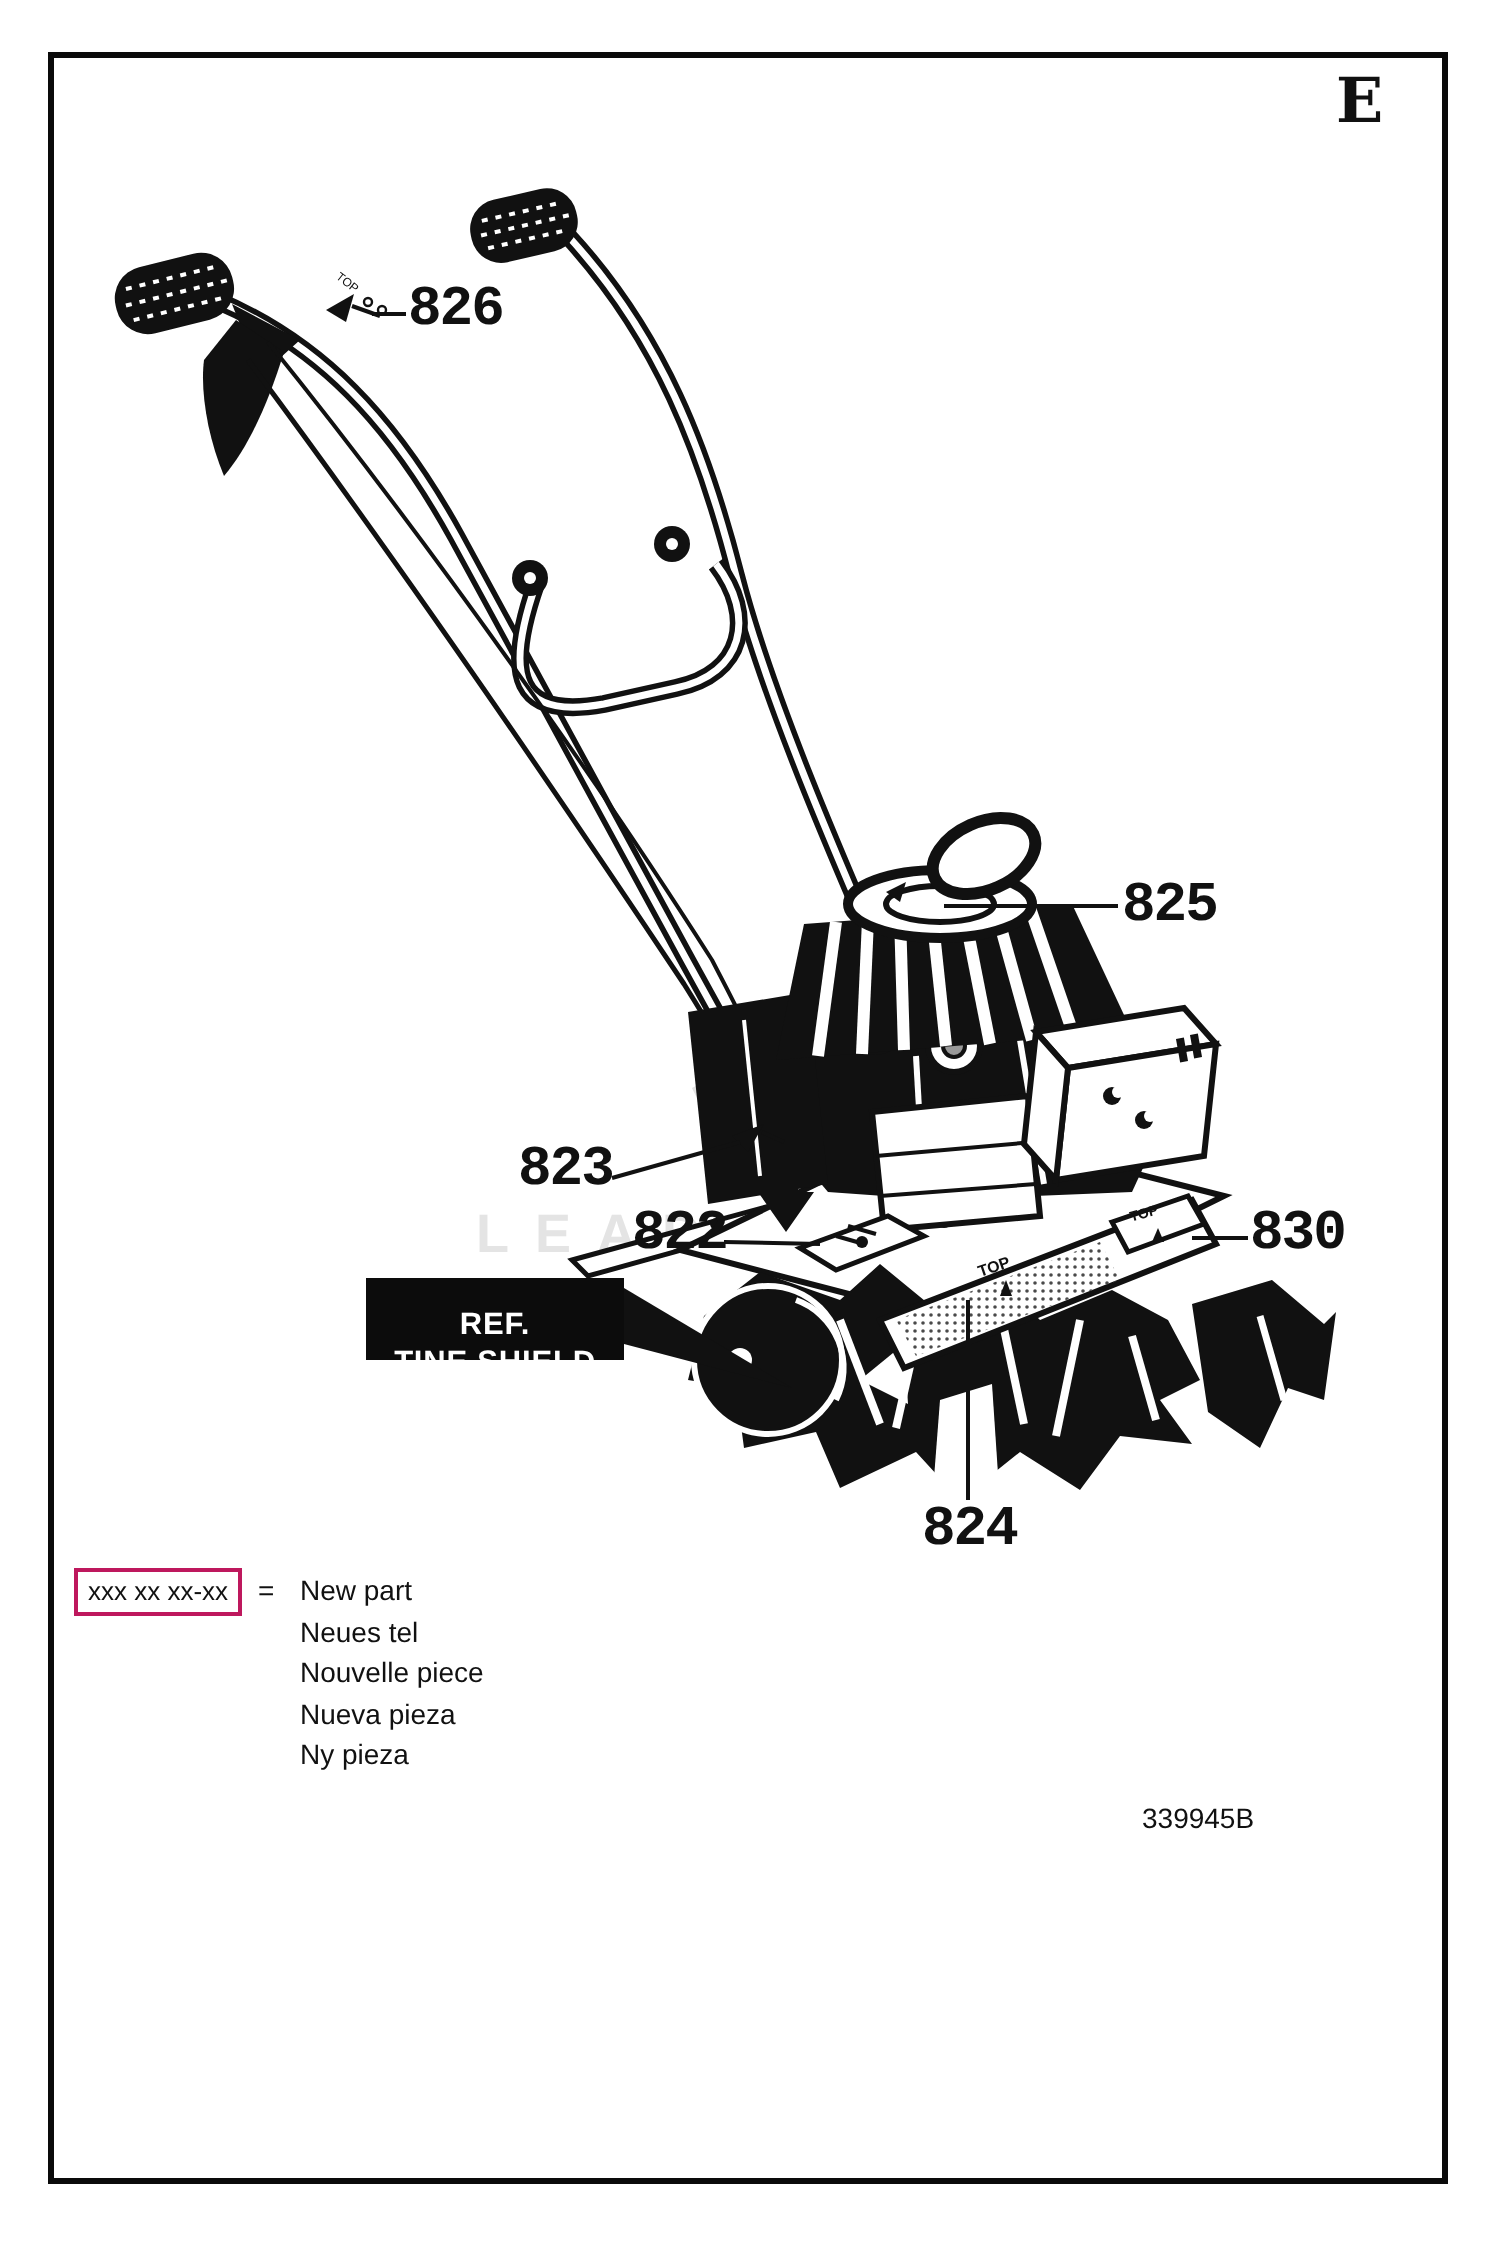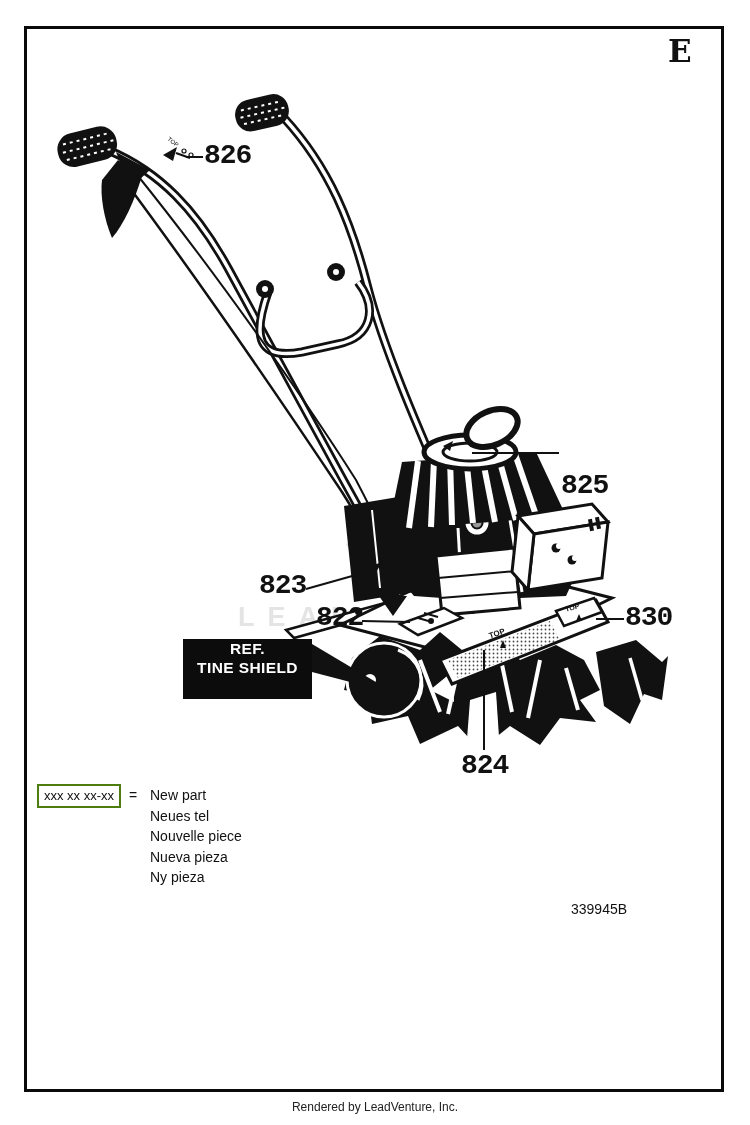--- a/index.html
+++ b/index.html
@@ -10,29 +10,29 @@
            border:3px solid #0a0a0a; background:transparent; }
   .page-title { position:absolute; left:37px; top:31px; font-size:16.5px; font-weight:bold;
                 letter-spacing:.3px; }
   .section-letter { position:absolute; left:668px; top:33px; font-family:"DejaVu Serif", serif;
                     font-size:31px; font-weight:bold; }
   .watermark-text { position:absolute; left:238px; top:602px; font-size:27px; font-weight:bold;
                     letter-spacing:13px; color:#e4e4e4; z-index:1; }
   svg.diagram { position:absolute; left:0; top:0; z-index:2; }
   .part-num { position:absolute; z-index:4; font-size:28px; font-weight:bold;
               letter-spacing:-1px; line-height:1; cursor:default;font-family:Liberation Mono, monospace; }
-  .ref-label { position:absolute; left:183px; top:639px; width:129px; height:60px; z-index:4;
+  .ref-label { position:absolute; left:183px; top:639px; width:129px; height:41px; z-index:4;
                background:#0c0c0c; color:#fff; text-align:center; font-weight:bold;
-               font-size:15.5px; line-height:19px; padding-top:0; letter-spacing:.4px; }
+               font-size:15.5px; line-height:19px; padding-top:14px; letter-spacing:.4px; }
   .top-decal { position:absolute; z-index:5; font-weight:bold; color:#111; line-height:1; }
   .top-1 { left:167px; top:139px; font-size:6px; transform:rotate(38deg); font-weight:normal; }
   .top-2 { left:489px; top:630px; font-size:8px; transform:rotate(-19deg); }
   .top-3 { left:565px; top:604px; font-size:7px; transform:rotate(-15deg); }
   .legend { position:absolute; left:37px; top:784px; z-index:4; }
-  .legend-box { position:absolute; left:0; top:0; border:2px solid #4d7c0f; font-size:13px;
+  .legend-box { position:absolute; left:0; top:0; border:2px solid #be185d; font-size:13px;
                 padding:2px 5px 3px 5px; white-space:nowrap; }
   .equals { position:absolute; left:92px; top:3px; font-size:14px; }
   .legend-items { position:absolute; left:113px; top:1px; font-size:14px; line-height:20.6px;
                   white-space:nowrap; }
   .doc-number { position:absolute; left:571px; top:873px; font-size:14px; z-index:4;margin-top:28px; }
   .footer { position:absolute; left:0; top:1100px; width:750px; text-align:center;
             font-size:12px; color:#222; z-index:4; }
 </style>
 </head>
 <body>
@@ -209,21 +209,21 @@
       <line x1="186" y1="157" x2="203" y2="157"></line>
       <line x1="472" y1="453" x2="559" y2="453"></line>
       <line x1="306" y1="589" x2="370" y2="571"></line>
       <line x1="362" y1="621" x2="410" y2="622"></line>
       <line x1="596" y1="619" x2="624" y2="619"></line>
       <line x1="484" y1="650" x2="484" y2="750"></line>
     </g>
   </svg>
 
   <span class="part-num" style="left:204px; top:142px;">826</span>
-  <span class="part-num" style="left:561px; top:440px;margin-top:32px;">825</span>
+  <span class="part-num" style="left:561px; top:440px;">825</span>
   <span class="part-num" style="left:259px; top:572px;">823</span>
   <span class="part-num" style="left:316px; top:604px;">822</span>
   <span class="part-num" style="left:625px; top:604px;">830</span>
   <span class="part-num" style="left:461px; top:752px;">824</span>
 
   <div class="ref-label">
     <div>REF.</div>
     <div>TINE SHIELD</div>
   </div>
 
@@ -238,15 +238,14 @@
       <div>New part</div>
       <div>Neues tel</div>
       <div>Nouvelle piece</div>
       <div>Nueva pieza</div>
       <div>Ny pieza</div>
     </div>
   </div>
 
   <div class="doc-number">339945B</div>
 
-  <div class="footer">Rendered by LeadVenture, Inc.</div>
 
 </div>
 
 </body></html>

